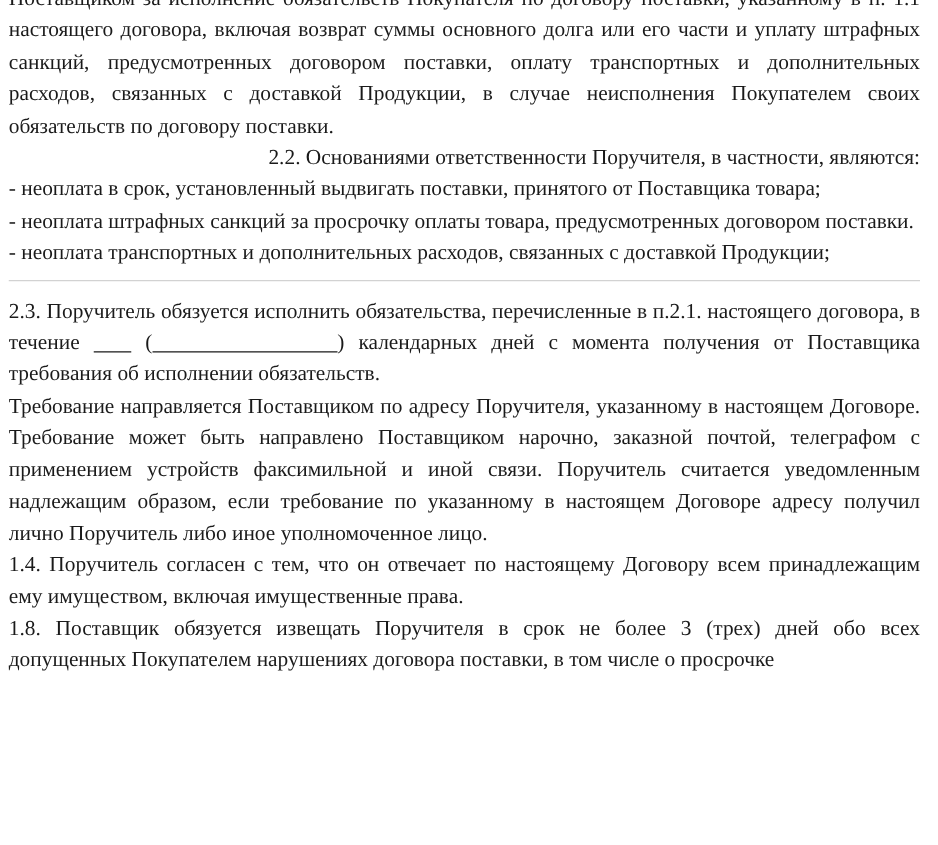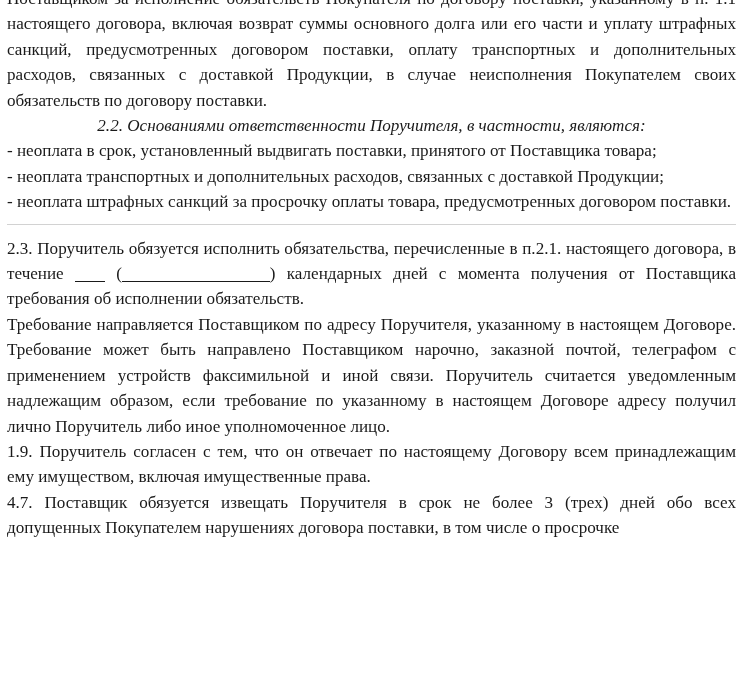--- a/index.html
+++ b/index.html
@@ -40,21 +40,21 @@
     text-justify: inter-word;
     letter-spacing: 0;
     word-spacing: 0;
     -webkit-font-smoothing: none;
   }
 
   
   .para.just { text-align: justify; }
 
   
-  .para.left { text-align: center; font-style: italic; }
+  .para.left { text-align: right; }
 
   .divider {
     border: 0;
     border-top: 1px solid #d2d2d2;
     margin: 9px 0 11px 0;
     height: 0;
     width: 100%;
   }
 
   .blank-short {
@@ -79,33 +79,33 @@
 <div id="page">
   <div class="doc-flow">
 
     <div>
       <p class="para just">Поставщиком за исполнение обязательств Покупателя по договору поставки, указанному в п. 1.1 настоящего договора, включая возврат суммы основного долга или его части и уплату штрафных санкций, предусмотренных договором поставки, оплату транспортных и дополнительных расходов, связанных с доставкой Продукции, в случае неисполнения Покупателем своих обязательств по договору поставки.</p>
 
       <p class="para left">2.2. Основаниями ответственности Поручителя, в частности, являются:</p>
 
       <p class="para just">- неоплата в срок, установленный выдвигать поставки, принятого от Поставщика товара;</p>
 
+      <p class="para just">- неоплата штрафных санкций за просрочку оплаты товара, предусмотренных договором поставки.</p>
+
       <p class="para just">- неоплата транспортных и дополнительных расходов, связанных с доставкой Продукции;</p>
-
-      <p class="para just">- неоплата штрафных санкций за просрочку оплаты товара, предусмотренных договором поставки.</p>
     </div>
 
     <hr class="divider">
 
     <div>
 
       <p class="para just"><span>2.3. Поручитель обязуется исполнить обязательства, перечисленные в п.2.1. настоящего договора, в течение</span> <span class="blank-short"></span> <span class="paren">(</span><span class="blank-long"></span><span class="paren">)</span> <span>календарных дней с момента получения от Поставщика требования об исполнении обязательств.</span></p>
 
       <p class="para just">Требование направляется Поставщиком по адресу Поручителя, указанному в настоящем Договоре. Требование может быть направлено Поставщиком нарочно, заказной почтой, телеграфом с применением устройств факсимильной и иной связи. Поручитель считается уведомленным надлежащим образом, если требование по указанному в настоящем Договоре адресу получил лично Поручитель либо иное уполномоченное лицо.</p>
 
-      <p class="para just">1.9. Поручитель согласен с тем, что он отвечает по настоящему Договору всем принадлежащим ему имуществом, включая имущественные права.</p>
+      <p class="para just">1.4. Поручитель согласен с тем, что он отвечает по настоящему Договору всем принадлежащим ему имуществом, включая имущественные права.</p>
 
 
-      <p class="para just">4.7. Поставщик обязуется извещать Поручителя в срок не более 3 (трех) дней обо всех допущенных Покупателем нарушениях договора поставки, в том числе о просрочке</p>
+      <p class="para just">1.8. Поставщик обязуется извещать Поручителя в срок не более 3 (трех) дней обо всех допущенных Покупателем нарушениях договора поставки, в том числе о просрочке</p>
     </div>
 
   </div>
 </div>
 
 </body></html>

